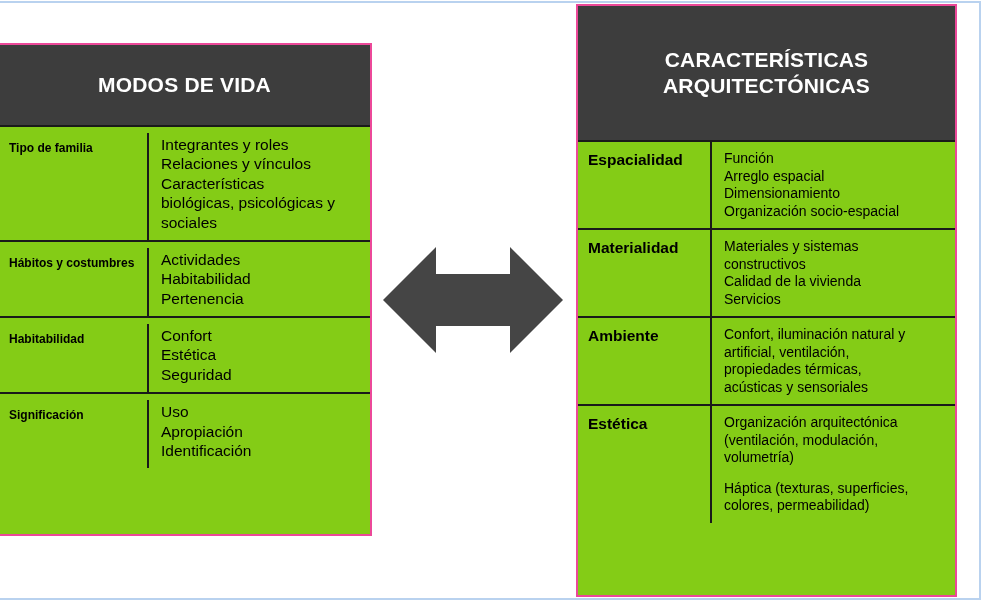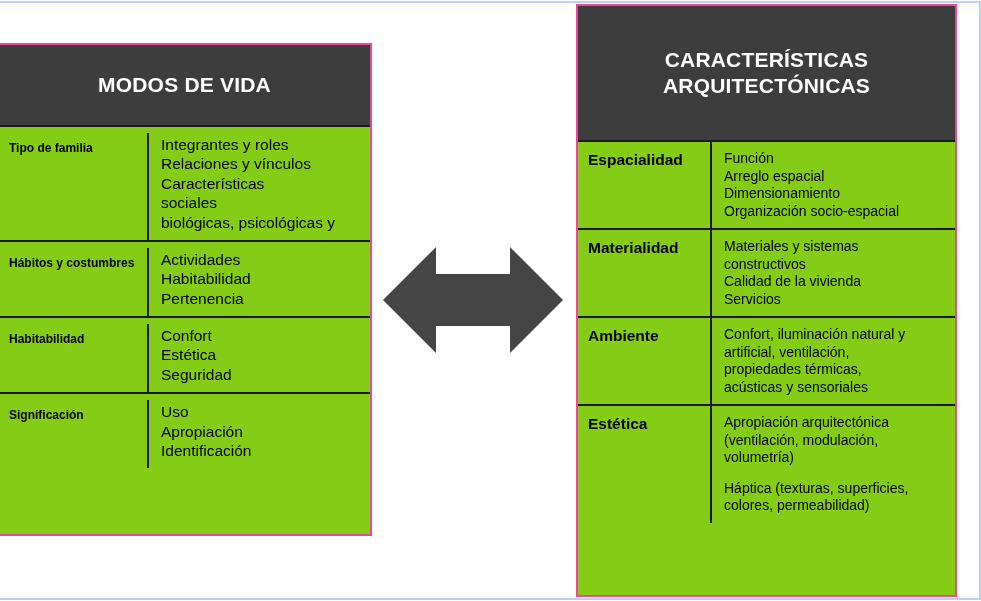--- a/index.html
+++ b/index.html
@@ -140,22 +140,22 @@
     <div class="tbl-head">
       <span class="head-text">MODOS DE VIDA</span>
     </div>
 
     <div class="row">
       <div class="cell-label">Tipo de familia</div>
       <div class="cell-items">
         <div class="line">Integrantes y roles</div>
         <div class="line">Relaciones y vínculos</div>
         <div class="line">Características</div>
+        <div class="line">biológicas, psicológicas y</div>
         <div class="line">sociales</div>
-        <div class="line">biológicas, psicológicas y</div>
       </div>
     </div>
 
     <div class="row">
       <div class="cell-label">Hábitos y costumbres</div>
       <div class="cell-items">
         <div class="line">Actividades</div>
         <div class="line">Habitabilidad</div>
         <div class="line">Pertenencia</div>
       </div>
@@ -215,21 +215,21 @@
         <div class="line">Confort, iluminación natural y</div>
         <div class="line">artificial, ventilación,</div>
         <div class="line">propiedades térmicas,</div>
         <div class="line">acústicas y sensoriales</div>
       </div>
     </div>
 
     <div class="row">
       <div class="cell-label">Estética</div>
       <div class="cell-items">
-        <div class="line">Apropiación arquitectónica</div>
+        <div class="line">Organización arquitectónica</div>
         <div class="line">(ventilación, modulación,</div>
         <div class="line">volumetría)</div>
         <div class="line blank"></div>
         <div class="line">Háptica (texturas, superficies,</div>
         <div class="line">colores, permeabilidad)</div>
       </div>
     </div>
   </div>
 
 </div>

